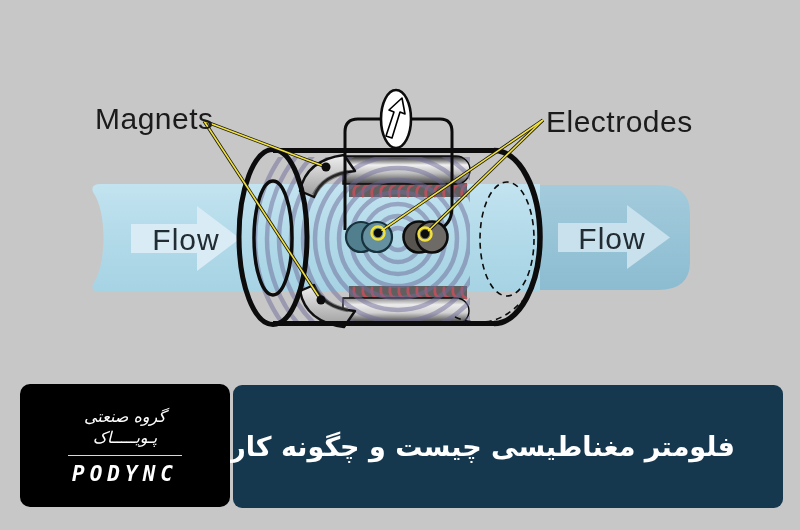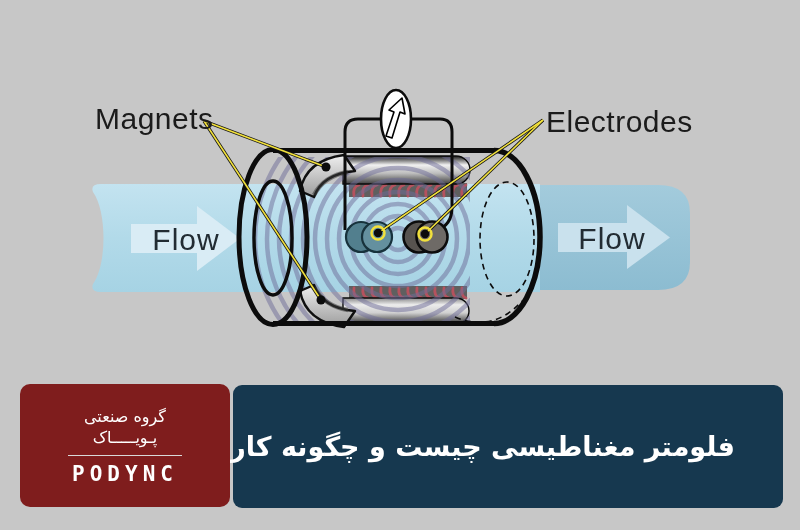--- a/index.html
+++ b/index.html
@@ -4,23 +4,24 @@
 <style>
   html,body{margin:0;padding:0;}
   body{width:800px;height:530px;overflow:hidden;background:#c7c7c7;
        font-family:"DejaVu Sans",sans-serif;}
   .stage{position:relative;width:800px;height:530px;background:#c7c7c7;}
   svg text{font-family:"Liberation Sans","DejaVu Sans",sans-serif;}
   .diagram-label{font-size:30px;fill:#1b1b1b;letter-spacing:0.5px;}
   .flow-label{font-size:30px;fill:#222c33;letter-spacing:1px;}
   .footer-logo{
     position:absolute;left:20px;top:384px;width:210px;height:123px;
-    background:#7f1d1d;border-radius:10px;color:#fff;
+    background:#000000;border-radius:10px;color:#fff;
     display:flex;flex-direction:column;align-items:center;justify-content:center;
     z-index:2;
+    font-style:italic;
   }
   .footer-logo .fa-line{font-size:16px;line-height:21px;direction:rtl;white-space:nowrap;}
   .footer-logo .divider{width:114px;height:1px;background:#d9d9d9;margin:7px 0 6px 0;}
   .footer-logo .brand{font-size:21px;font-weight:bold;letter-spacing:5px;
     font-family:"DejaVu Sans Mono","DejaVu Sans",monospace;white-space:nowrap;
     transform:scaleY(1.05);}
   .footer-title{
     position:absolute;left:233px;top:385px;width:550px;height:123px;
     background:#16384f;border-radius:9px;z-index:1;
     display:flex;align-items:center;justify-content:flex-end;

